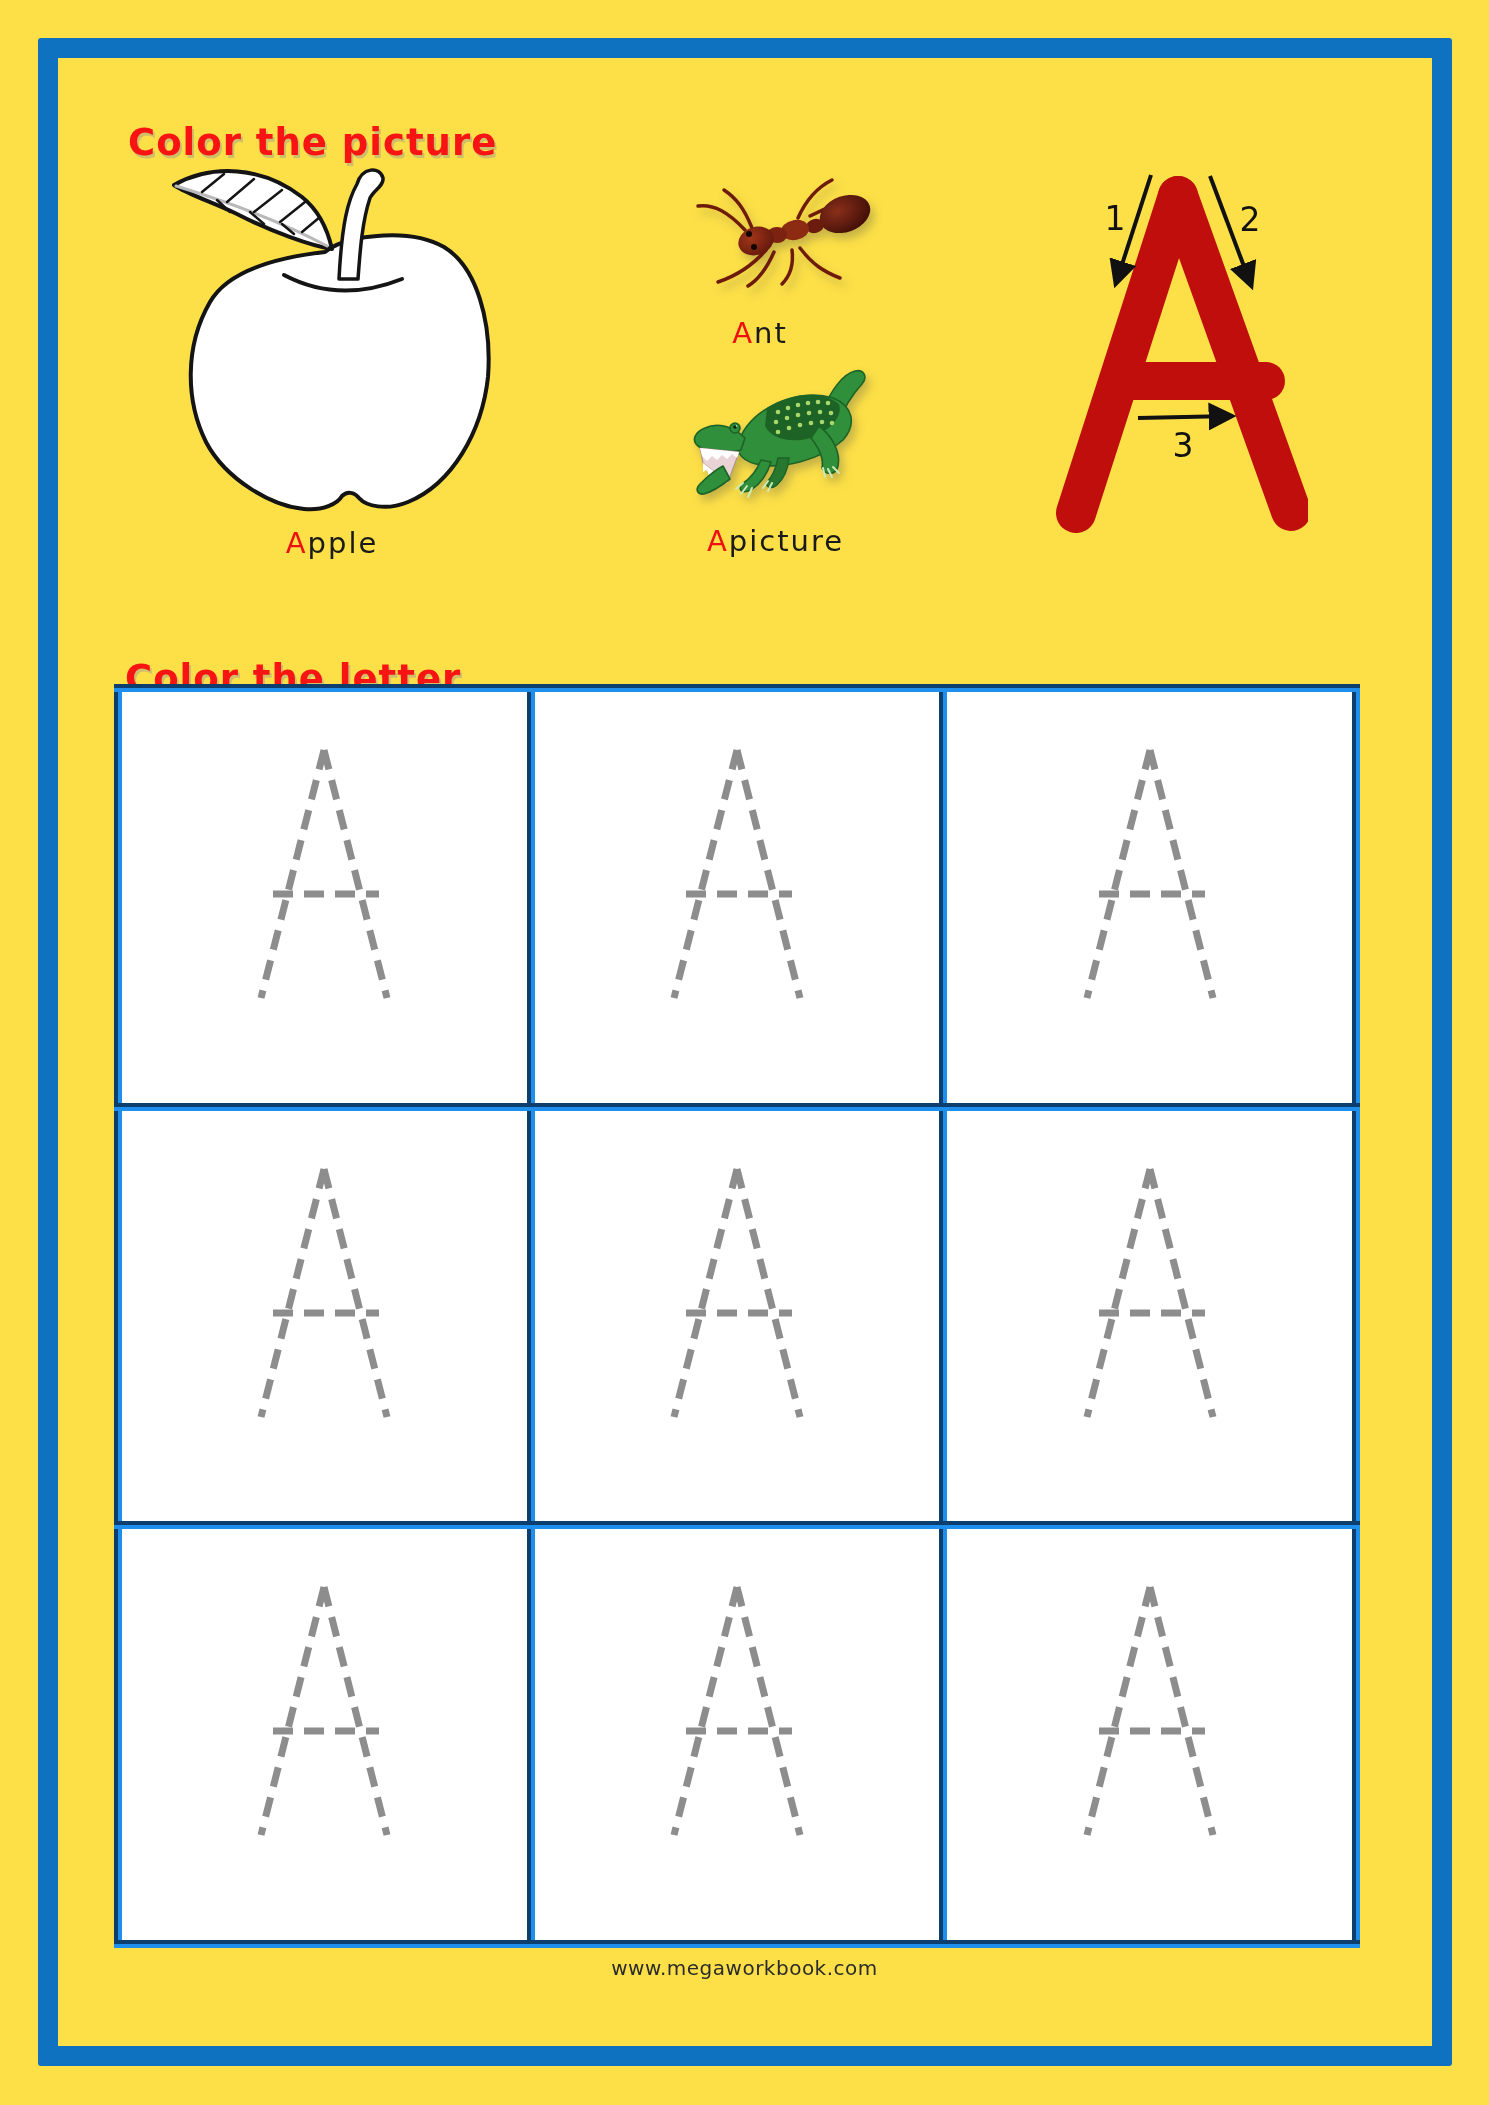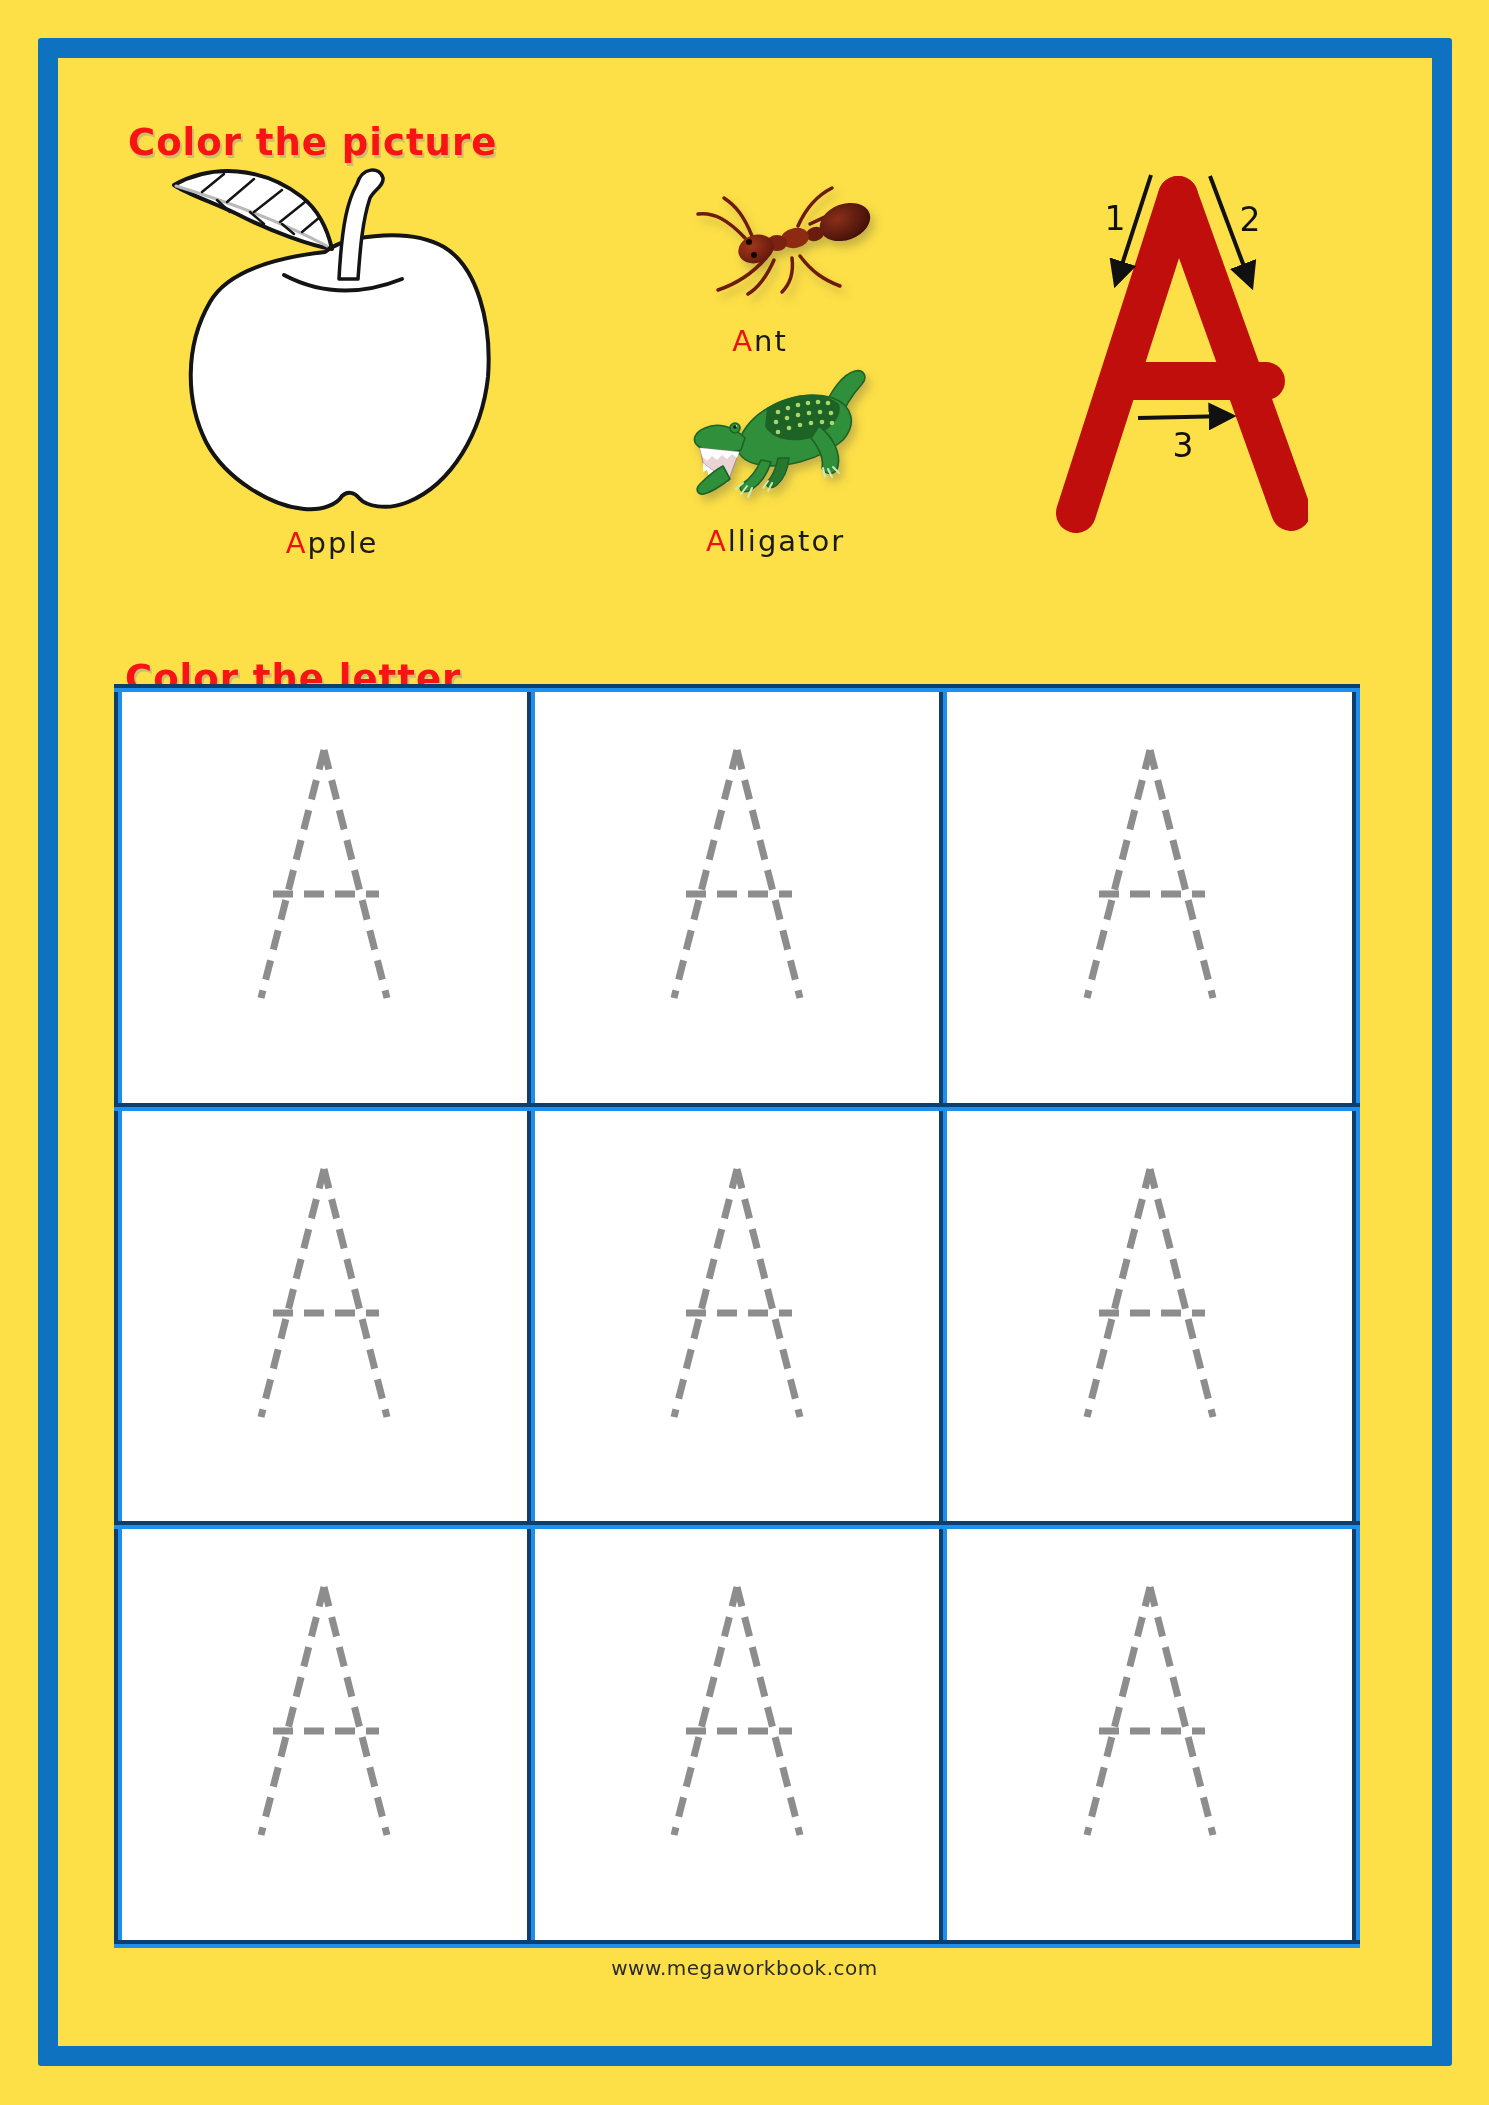--- a/index.html
+++ b/index.html
@@ -10,21 +10,21 @@
   .heading{position:absolute;font-weight:bold;font-size:37px;letter-spacing:1px;
            color:var(--heading-red,#f91414);text-shadow:2px 3px 0 rgba(150,150,150,.45);white-space:nowrap;}
   #color-heading{left:128px;top:96px;}
   #trace-heading{left:125px;top:626px;}
 
   figure{margin:0;position:absolute;text-align:center;}
   .caption{font-size:29px;letter-spacing:2px;color:var(--text-black,#1a1a1a);white-space:nowrap;}
   .caption .initial{color:var(--label-red,#ee1111);}
   #apple-figure{left:172px;top:162px;width:320px;}
   #apple-figure .caption{margin-top:8px;}
-  #ant-figure{left:648px;top:150px;width:224px;}
+  #ant-figure{left:648px;top:142px;width:224px;}
   #ant-figure .caption{margin-top:20px;}
   #alligator-figure{left:683px;top:366px;width:185px;}
   #alligator-figure .caption{margin-top:14px;}
   .shadowed{filter:drop-shadow(4px 6px 5px rgba(70,70,70,.30));}
 
   
   .ln{fill:none;stroke:#141414;stroke-width:4;stroke-linecap:round;}
   .fw{fill:#fff;stroke:#141414;stroke-width:4;stroke-linejoin:round;}
   .vein-main{fill:none;stroke:#b9b9b9;stroke-width:3;stroke-linecap:round;}
   .vein{fill:none;stroke:#141414;stroke-width:2.5;stroke-linecap:round;}
@@ -178,21 +178,21 @@
           <path class="claw" d="M64 120 l-6 8"></path>
           <path class="claw" d="M69 122 l-4 9"></path>
         <path class="claw" d="M85 115 l-5 7"></path>
           <path class="claw" d="M89 117 l-4 8"></path>
         <path class="claw" d="M140 102 l2 9"></path>
           <path class="claw" d="M145 103 l4 8"></path>
           <path class="claw" d="M150 101 l6 6"></path>
       </g>
     </svg>
     <figcaption class="caption">
-      <span class="initial">A</span><span>lligator</span>
+      <span class="initial">A</span><span>picture</span>
     </figcaption>
   </figure>
 
   <svg id="letter-guide" width="255" height="365" viewBox="0 0 255 365" aria-label="A">
     <defs>
       <marker id="ah" viewBox="0 0 10 10" refX="8" refY="5" markerWidth="7" markerHeight="7" orient="auto">
         <path d="M0 0 L10 5 L0 10 Z" fill="#111"></path>
       </marker>
     </defs>
     <path class="guide-stroke" stroke-width="40" d="M125 28 L23 345"></path>

